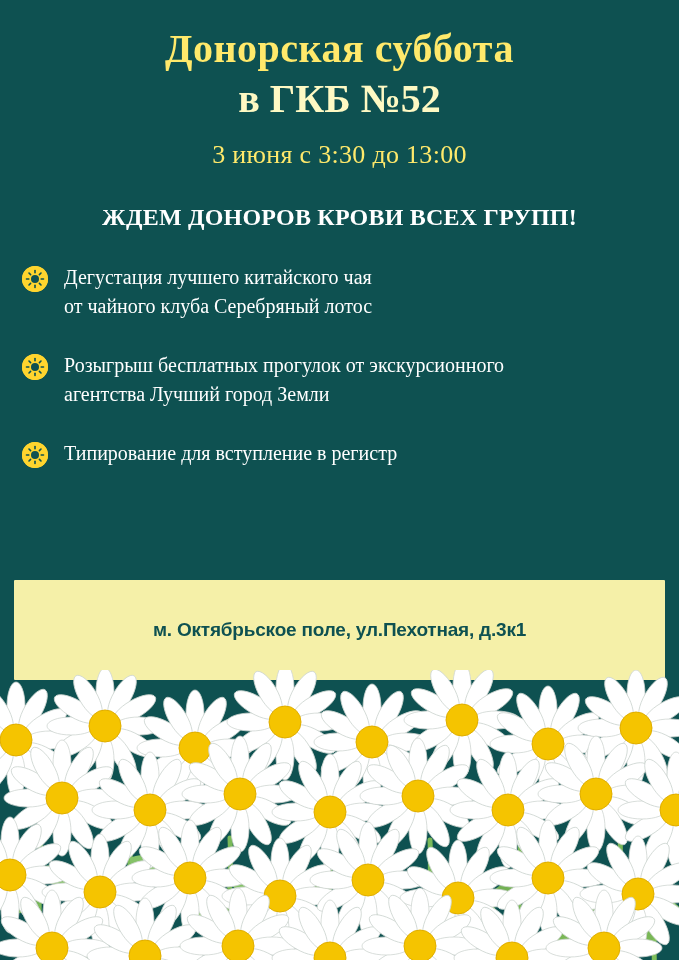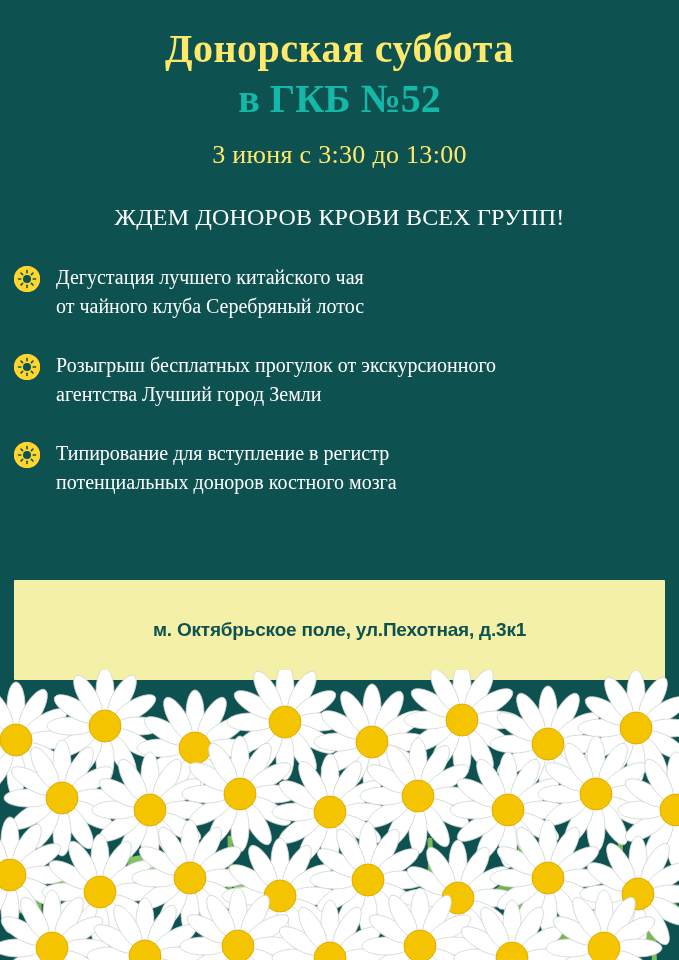--- a/index.html
+++ b/index.html
@@ -33,44 +33,45 @@
     font-weight: bold;
     font-size: 40px;
     color: #ffe96b;
     letter-spacing: 0.5px;
     line-height: 1.15;
   }
   .title-line-2 {
     font-family: "Liberation Serif", serif;
     font-weight: bold;
     font-size: 40px;
-    color: #14b8a6;
+    color: #fef9c3;
     line-height: 1.35;
   }
   .subtitle {
     margin-top: 14px;
     font-family: "Liberation Serif", serif;
     font-size: 26px;
     color: #ffe96b;
     letter-spacing: 0.3px;
   }
 
   .call {
     margin-top: 34px;
     text-align: center;
     font-family: "Liberation Serif", serif;
     font-size: 24px;
     color: #ffffff;
     letter-spacing: 0.2px;
+    font-weight: bold;
   }
 
   
   .list {
     margin: 32px 8px 0 0;
-    padding: 0 34px 0 14px;
+    padding: 0 34px 0 22px;
   }
   .list-item {
     display: flex;
     align-items: flex-start;
     margin-bottom: 30px;
   }
   .bullet {
     flex: 0 0 auto;
     width: 26px;
     height: 26px;
@@ -199,21 +200,20 @@
             <line x1="19.2" y1="13" x2="21.5" y2="13"></line>
             <line x1="7" y1="7" x2="8.6" y2="8.6"></line>
             <line x1="17.4" y1="17.4" x2="19" y2="19"></line>
             <line x1="19" y1="7" x2="17.4" y2="8.6"></line>
             <line x1="8.6" y1="17.4" x2="7" y2="19"></line>
           </g>
         </svg>
       </span>
       <span class="item-text">
         <span>Типирование для вступление в регистр</span>
-        <span class="l2">потенциальных доноров костного мозга</span>
       </span>
     </div>
 
   </div>
 
   <div class="banner">
     <div class="banner-line">м. Октябрьское поле, ул.Пехотная, д.3к1</div>
   </div>
 
   <div class="field">

